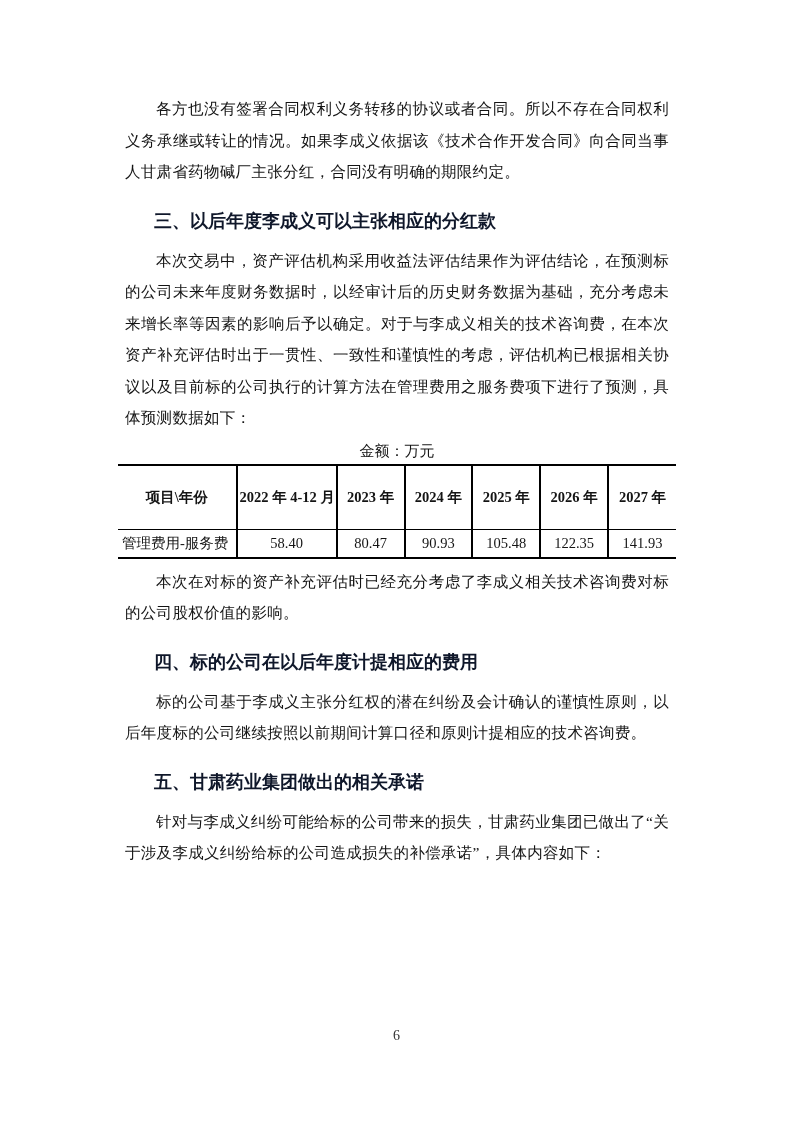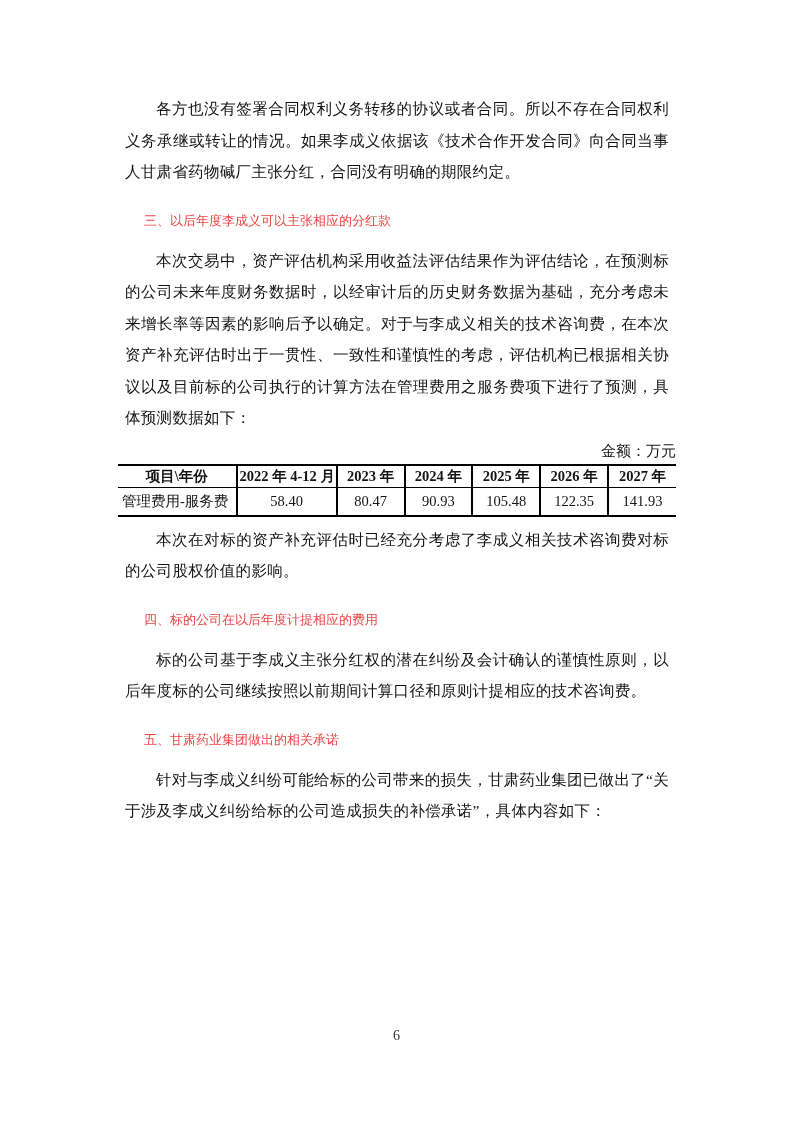--- a/index.html
+++ b/index.html
@@ -27,44 +27,44 @@
     font-size: 15.5px;
     line-height: 31.5px;
     text-align: justify;
     text-indent: 2em;
     letter-spacing: 0.3px;
   }
   p.para + p.para { margin-top: 4px; }
   h2.sec-heading {
     margin: 21px 0 12px 0;
     font-family: "Liberation Sans", "DejaVu Sans", sans-serif;
-    font-weight: normal;
-    font-size: 13px;
+    font-weight: bold;
+    font-size: 18px;
     line-height: 24px;
     text-indent: 2em;
-    color: #ef4444;
+    color: #0f172a;
   }
   .unit-label {
     margin: 6px 0 3px 0;
     font-size: 15px;
     line-height: 20px;
-    text-align: right;
+    text-align: center;
   }
   table.data-table {
     width: 100%;
     border-collapse: collapse;
     border-top: 2.5px solid #000000;
     border-bottom: 2.5px solid #000000;
     font-size: 14.5px;
     table-layout: fixed;
   }
   table.data-table th {
     font-weight: bold;
     text-align: center;
-    padding: 1px 2px;
+    padding: 22px 2px;
     border-bottom: 1.3px solid #000000;
     white-space: nowrap;
     overflow: hidden;
   }
   table.data-table td {
     padding: 4px 4px;
     white-space: nowrap;
     overflow: hidden;
   }
   table.data-table th + th,

